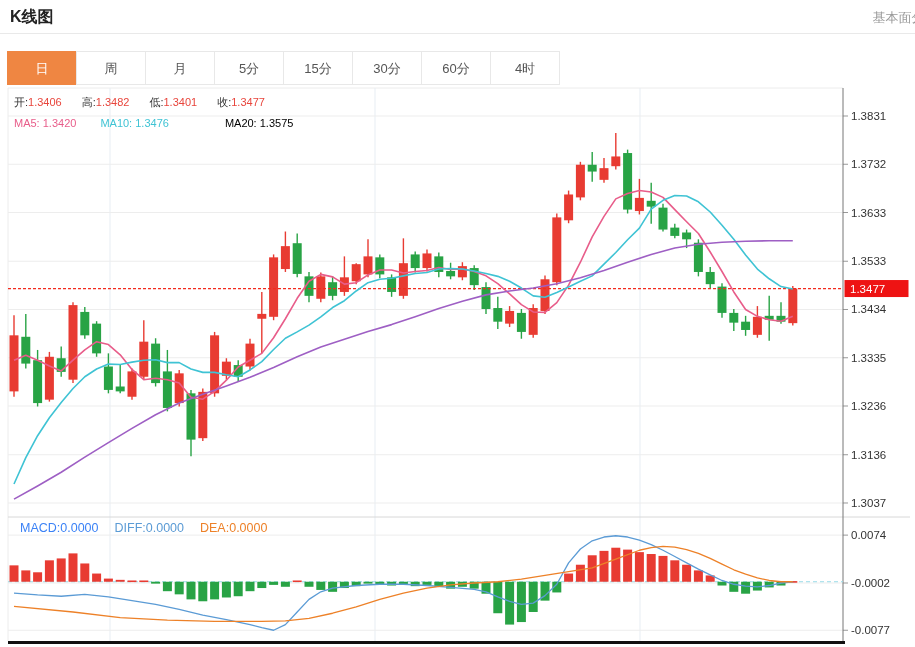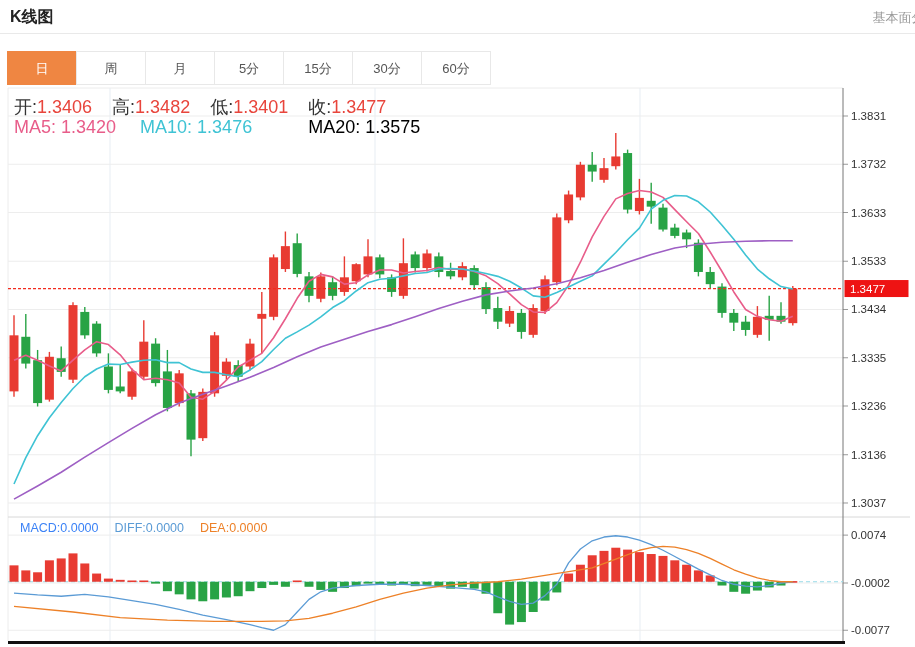--- a/index.html
+++ b/index.html
@@ -8,21 +8,21 @@
   
   #hdr{position:absolute;top:0;left:0;width:100%;height:33px;border-bottom:1px solid #e9e9e9;padding-left:36px;}
   #hdr .title{position:absolute;left:10px;top:7px;font-size:16px;font-weight:bold;color:#222;}
   #hdr .link{position:absolute;right:6px;top:9px;font-size:13px;color:#999;cursor:pointer;}
   
   #tabs{position:absolute;left:8px;top:51px;display:flex;}
   .tab{width:70px;height:34px;line-height:34px;text-align:center;font-size:13px;color:#555;
        background:#fff;border:1px solid #e8e8e8;margin-left:-1px;cursor:pointer;box-sizing:border-box;}
   .tab.active{background:#ef8642;border-color:#ef8642;color:#fff;}
   
-  .legend{position:absolute;display:flex;font-size:18px;white-space:nowrap;z-index:2;}
+  .legend{position:absolute;display:flex;font-size:11px;white-space:nowrap;z-index:2;}
   #ohlc{left:14px;top:95px;}
   #ohlc .pair{margin-right:20px;}
   #ohlc .lab{color:#333;}
   #ohlc .val{color:#e8453c;}
   #malegend{left:14px;top:117px;}
   #malegend span{margin-right:24px;}
   #macdlegend{left:20px;top:521px;font-size:12.5px;}
   #macdlegend span{margin-right:16px;}
   svg{position:absolute;left:0;top:0;z-index:1;}
   text{font-family:"Liberation Sans","DejaVu Sans",sans-serif;}
@@ -37,20 +37,21 @@
   </div>
 
   <div id="tabs">
       <div class="tab active">日</div>
       <div class="tab">周</div>
       <div class="tab">月</div>
       <div class="tab">5分</div>
       <div class="tab">15分</div>
       <div class="tab">30分</div>
       <div class="tab">60分</div>
+      <div class="tab">4时</div>
     </div>
 
   <svg id="chart-svg" width="915" height="647">
       <line x1="8" y1="88" x2="843" y2="88" stroke="#ececec"></line>
       <line x1="8" y1="88" x2="8" y2="641" stroke="#ececec"></line>
       <line x1="110" y1="88" x2="110" y2="641" stroke="#e7edf3"></line>
       <line x1="375" y1="88" x2="375" y2="641" stroke="#e7edf3"></line>
       <line x1="640" y1="88" x2="640" y2="641" stroke="#e7edf3"></line>
       <line x1="8" y1="116" x2="843" y2="116" stroke="#ededed"></line>
       <line x1="843" y1="116" x2="848" y2="116" stroke="#999"></line>

